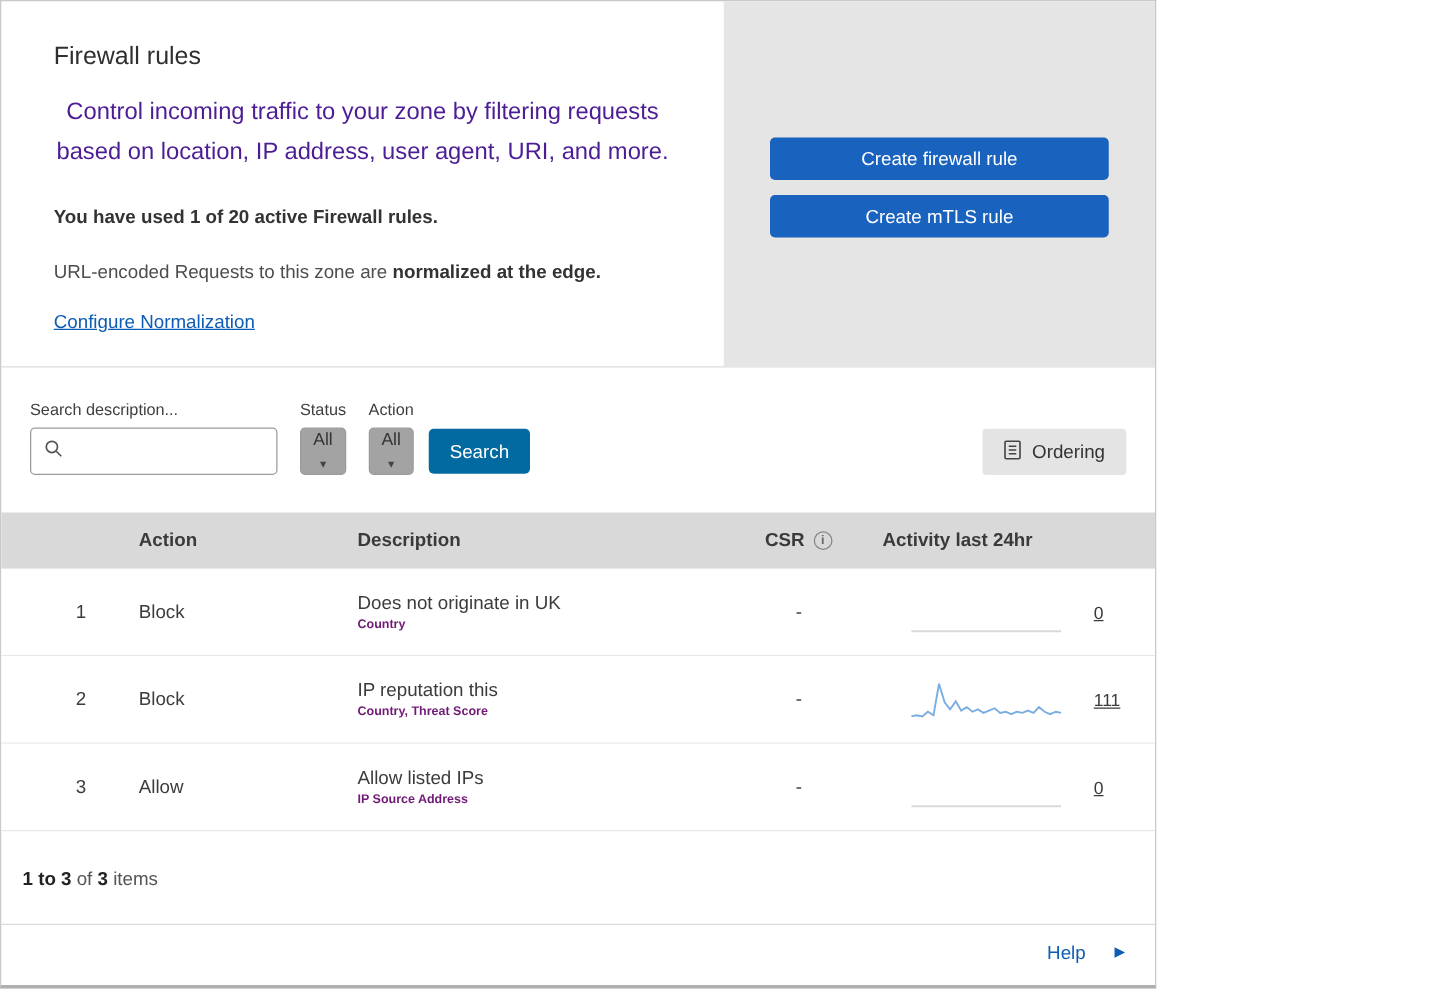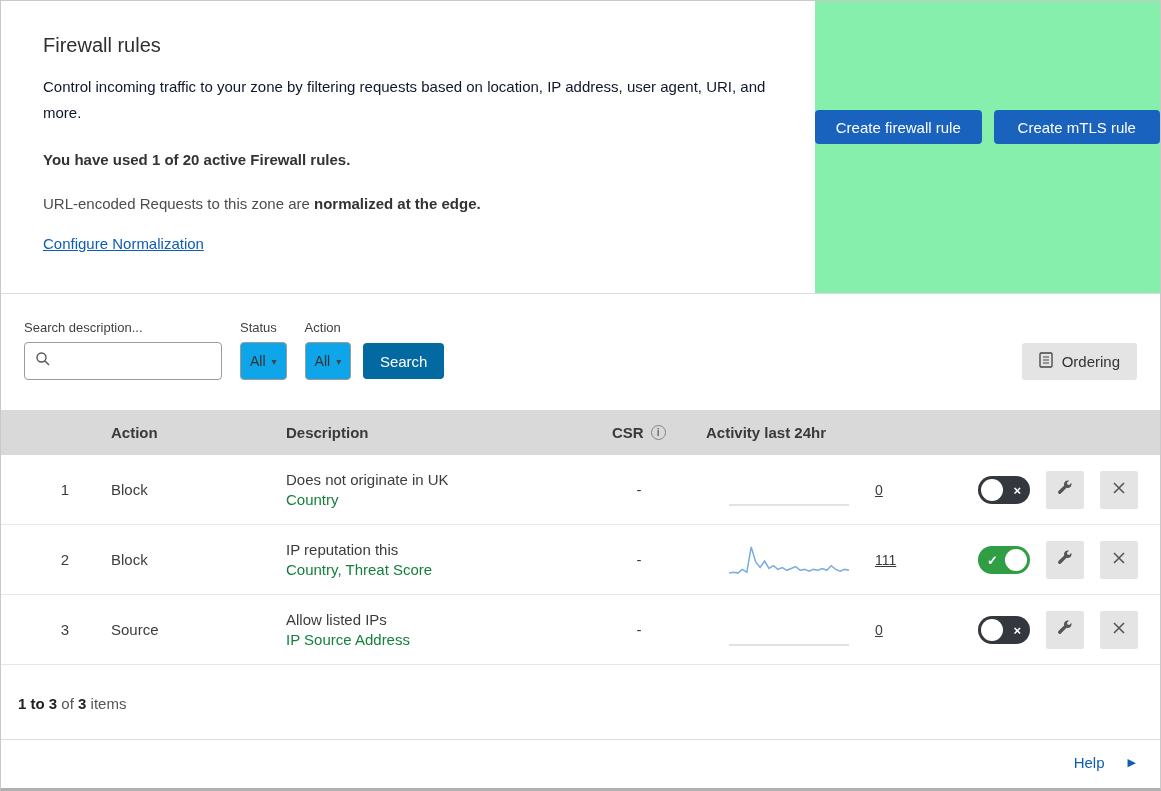--- a/index.html
+++ b/index.html
@@ -1,56 +1,56 @@
 <!DOCTYPE html>
 <html><head>
 <meta charset="utf-8">
 <style>
   *{box-sizing:border-box;margin:0;padding:0;}
   html,body{background:#fff;}
   body{font-family:"Liberation Sans",sans-serif;color:#3c3c3c;}
-  .page{width:1161px;height:791px;background:#fff;border:1px solid #c9c9c9;border-bottom:3px solid #b0b0b0;overflow:hidden;}
+  .page{width:925px;height:791px;background:#fff;border:1px solid #c9c9c9;border-bottom:3px solid #b0b0b0;overflow:hidden;}
 
   
   .top{display:flex;border-bottom:1px solid #dcdcdc;height:293px;}
   .overview{flex:1;padding:33px 42px;}
   .overview h1{font-size:20px;font-weight:500;color:#2f2f2f;margin-bottom:17px;}
-  .desc{font-size:15px;color:#0f172a;line-height:1.7;max-width:735px;margin-bottom:26px;}
+  .desc{font-size:19px;color:#4c1d95;line-height:1.7;max-width:735px;margin-bottom:26px;text-align:center;}
   .usage{font-size:15px;font-weight:700;color:#333;margin-bottom:27px;}
   .norm{font-size:15px;color:#4d4d4d;margin-bottom:23px;}
   .norm .bold{font-weight:700;color:#333;}
   .link{font-size:15px;color:#0d5cb5;text-decoration:underline;cursor:pointer;}
-  .actions{width:345px;background:#86efac;display:flex;flex-direction:row;align-items:flex-start;padding-top:109px;gap:12px;}
+  .actions{width:345px;background:#e5e5e5;display:flex;flex-direction:column;align-items:center;padding-top:109px;gap:12px;}
   .btn-primary{width:271px;height:34px;background:#1962be;color:#fff;border:none;border-radius:4px;font-size:15px;font-family:inherit;cursor:pointer;}
 
   
   .filters{position:relative;padding:26px 23px 30px;display:flex;align-items:flex-end;}
   .fgroup{display:flex;flex-direction:column;}
   .fgroup + .fgroup{margin-left:18px;}
   .flabel{font-size:13px;color:#3f3f3f;margin-bottom:7px;}
   .search-box{width:198px;height:38px;border:1px solid #9b9b9b;border-radius:4px;display:flex;align-items:center;padding:0 10px;background:#fff;}
   .search-box input{border:none;outline:none;flex:1;min-width:0;font-family:inherit;font-size:14px;margin-left:6px;background:transparent;}
-  .select{height:38px;border:1px solid #9b9b9b;border-radius:4px;background:#0ea5e9;display:flex;align-items:center;gap:6px;padding:0 9px;font-size:14px;color:#333;cursor:pointer;font-family:inherit;}
+  .select{height:38px;border:1px solid #9b9b9b;border-radius:4px;background:#a3a3a3;display:flex;align-items:center;gap:6px;padding:0 9px;font-size:14px;color:#333;cursor:pointer;font-family:inherit;flex-direction:column;}
   .caret{font-size:10px;color:#444;}
   .btn-search{height:36px;width:81px;margin-left:12px;margin-bottom:1px;font-size:15px;background:#0369a1;color:#fff;border:none;border-radius:4px;font-family:inherit;cursor:pointer;}
   .btn-ordering{position:absolute;right:23px;bottom:30px;height:37px;padding:0 17px;background:#e4e4e4;border:none;border-radius:3px;display:flex;align-items:center;gap:9px;font-size:15px;color:#333;font-family:inherit;cursor:pointer;}
 
   
   .grid{display:grid;grid-template-columns:88px 175px 325px 100px 240px 1fr;align-items:center;}
   .thead{height:45px;background:#d9d9d9;font-size:15px;font-weight:600;color:#3a3a3a;}
   .th{padding-left:22px;display:flex;align-items:center;gap:7px;}
   .th.csr{padding-left:23px;text-align:right;}
   .th.activity{padding-left:17px;}
   .info-i{width:15px;height:15px;border:1px solid #868686;border-radius:50%;font-size:10px;color:#666;display:inline-flex;align-items:center;justify-content:center;}
   .row{height:70px;border-bottom:1px solid #e7e7e7;font-size:15px;background:#fff;}
   .cell-num{text-align:right;padding-right:20px;color:#3c3c3c;}
   .cell-action{padding-left:22px;color:#3c3c3c;}
   .cell-desc{padding-left:22px;}
   .desc-main{color:#3c3c3c;margin-bottom:3px;}
-  .desc-sub{font-size:15px;color:#15803d;}
+  .desc-sub{font-size:10px;color:#701a75;font-weight:bold;}
   .cell-csr{text-align:center;color:#3c3c3c;}
   .cell-activity{display:flex;align-items:center;padding-left:40px;gap:26px;}
   .spark{width:120px;height:36px;display:inline-block;}
   .count-link{color:#3a3a3a;text-decoration:underline;min-width:26px;cursor:pointer;font-size:14px;}
   .cell-controls{display:flex;align-items:center;justify-content:flex-end;gap:16px;padding-right:22px;}
   .iconbtn{width:38px;height:38px;background:#e4e4e4;border:none;border-radius:2px;display:flex;align-items:center;justify-content:center;cursor:pointer;}
 
   
   .toggle{position:relative;width:52px;height:28px;border-radius:14px;border:none;cursor:pointer;flex:none;}
   .toggle .knob{position:absolute;top:3px;width:22px;height:22px;border-radius:50%;background:#fff;}
@@ -194,21 +194,21 @@
       <button class="iconbtn">
           <span><svg width="14" height="14" viewBox="0 0 14 14">
               <path d="M2 2l10 10M12 2L2 12" stroke="#555" stroke-width="1.6"></path>
             </svg></span>
         </button>
     </div>
   </div>
 
   <div class="grid row">
     <div class="cell-num">3</div>
-    <div class="cell-action">Source</div>
+    <div class="cell-action">Allow</div>
     <div class="cell-desc">
       <div class="desc-main">Allow listed IPs</div>
       <div class="desc-sub">IP Source Address</div>
     </div>
     <div class="cell-csr">-</div>
     <div class="cell-activity">
       <span class="spark"><svg width="120" height="36" viewBox="0 0 120 36">
             <polyline points="0.0,33.0 120.0,33.0" fill="none" stroke="#d9d9d9" stroke-width="1.5"></polyline>
           </svg></span>
       <a class="count-link">0</a>

